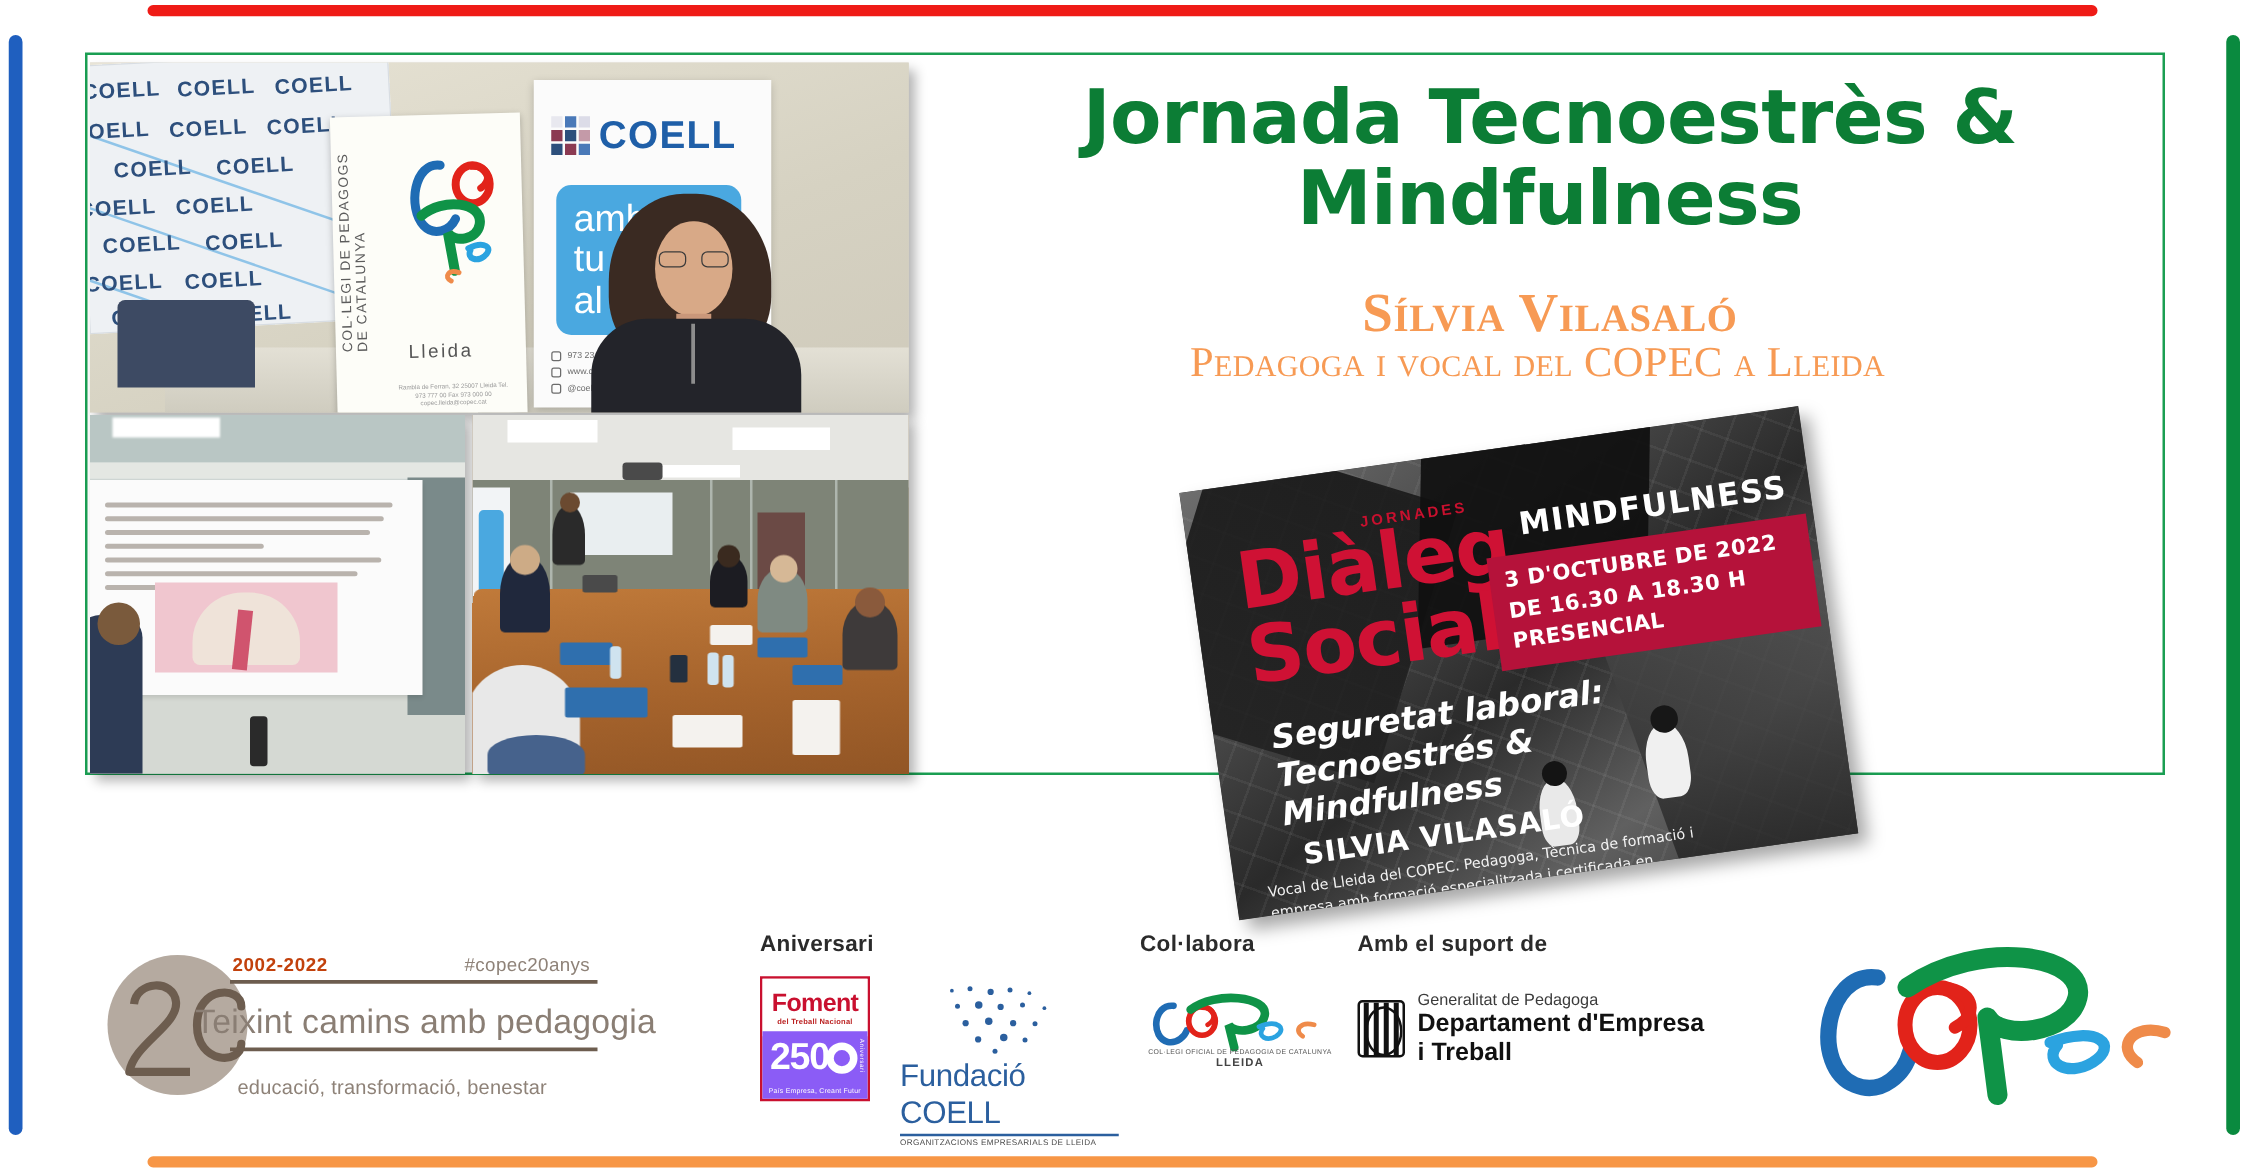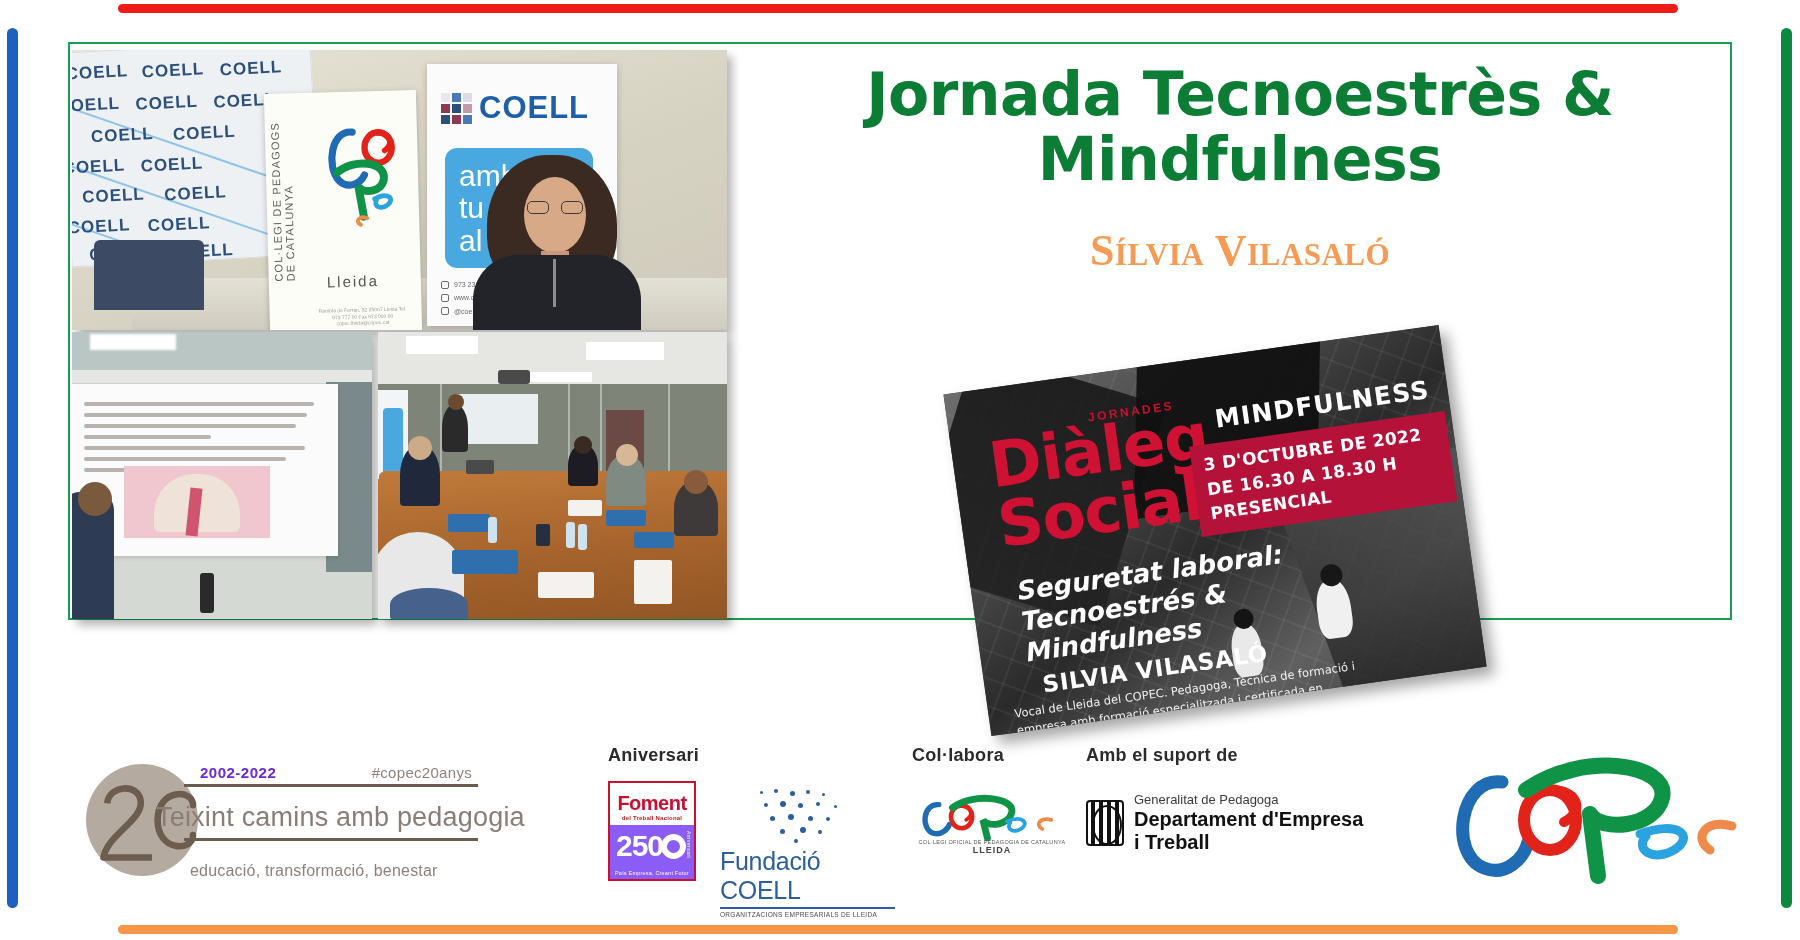--- a/index.html
+++ b/index.html
@@ -249,22 +249,22 @@
   .anniv { position:absolute; left:78px; top:760px; width:400px; height:120px; }
   .an-circle {
     position:absolute; left:8px; top:4px; width:112px; height:112px;
     border-radius:50%; background:#b5aaa0;
   }
   .an-20 {
     position:absolute; left:18px; top:16px; width:140px; height:92px;
   }
   .an-line { position:absolute; height:3px; background:#6d5d4f; }
   .an-years {
-    position:absolute; left:108px; top:4px; font-size:15px; color:#6d28d9;
-    font-weight:bold; letter-spacing:.5px;margin-left:14px;
+    position:absolute; left:108px; top:4px; font-size:15px; color:#c2410c;
+    font-weight:bold; letter-spacing:.5px;
   }
   .an-hash {
     position:absolute; right:6px; top:4px; font-size:15px; color:#8e8278;
     letter-spacing:.3px;
   }
   .an-main {
     position:absolute; left:78px; top:42px; font-size:27px; color:#8a7e74;
     letter-spacing:.2px; white-space:nowrap;
   }
   .an-tag {
@@ -475,20 +475,21 @@
     <div class="pr-item" style="left:158px; top:192px; width:14px; height:22px; background:#24303f;"></div>
     <div class="pr-item" style="left:256px; top:228px; width:38px; height:44px; background:#f4f2ee;"></div>
     <div class="pr-item" style="left:88px;  top:128px; width:28px; height:14px; background:#4a4a4a;"></div>
   </div>
 
   <div class="title">
     <div>Jornada Tecnoestrès &amp;</div>
     <div>Mindfulness</div>
   </div>
   <div class="speaker">Sílvia Vilasaló</div>
+  <div class="role">Pedagoga i vocal del COPEC a Lleida</div>
 
   <div class="poster">
     <div class="poster-bg"></div>
     <div class="poster-shadow1"></div>
     <div class="poster-shadow2"></div>
     <div class="poster-shadow3"></div>
 
     <div class="p-walker" style="left:250px; top:268px; width:30px; height:54px; background:#e9e9e9;"></div>
     <div class="p-walker" style="left:256px; top:254px; width:20px; height:20px; background:#141414; border-radius:50%;"></div>
     <div class="p-walker" style="left:340px; top:236px; width:34px; height:60px; background:#f0f0f0;"></div>

